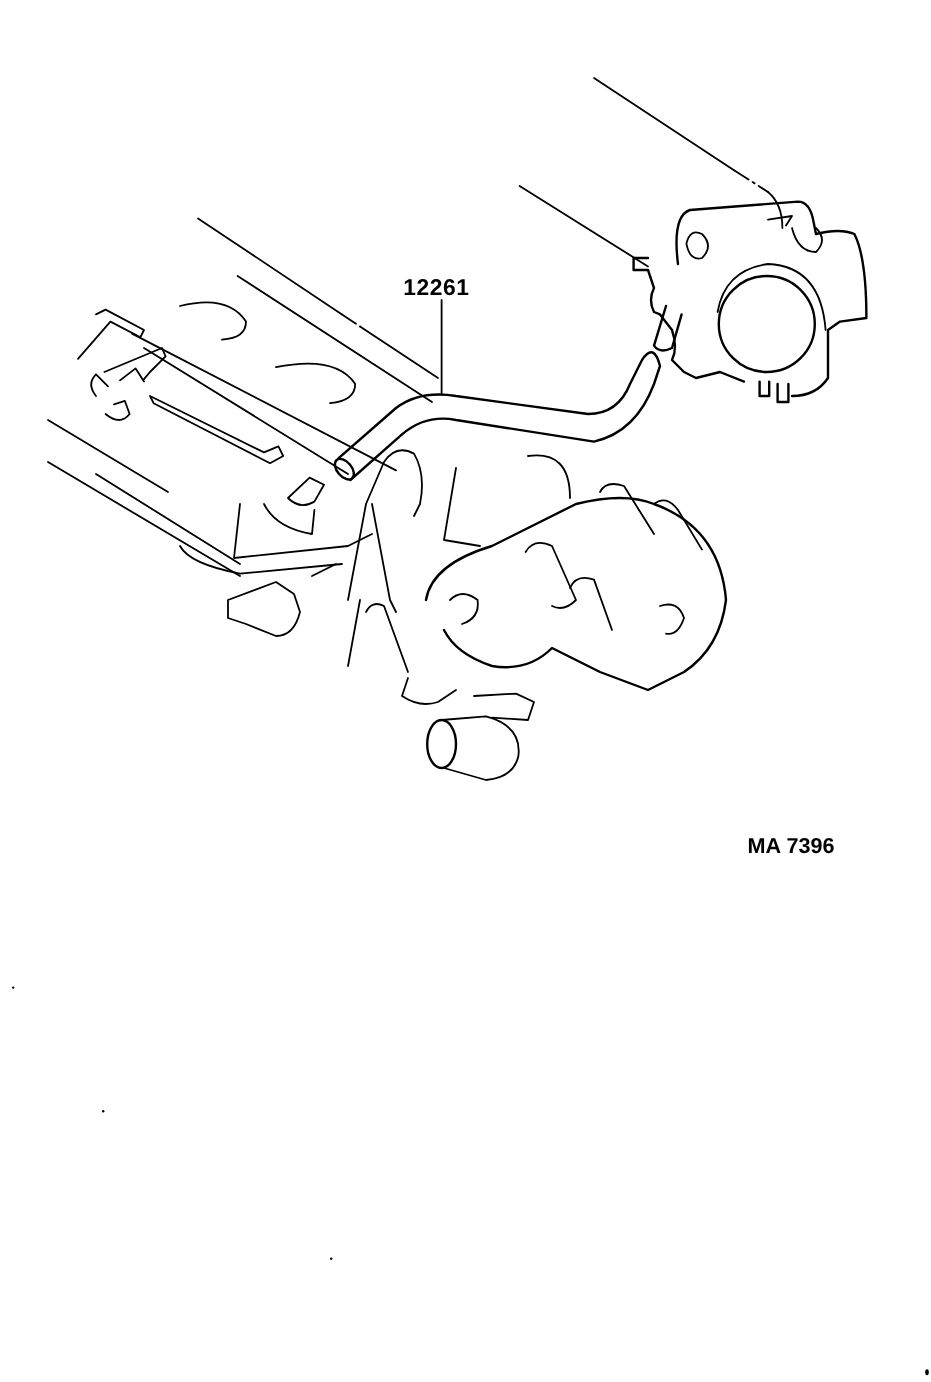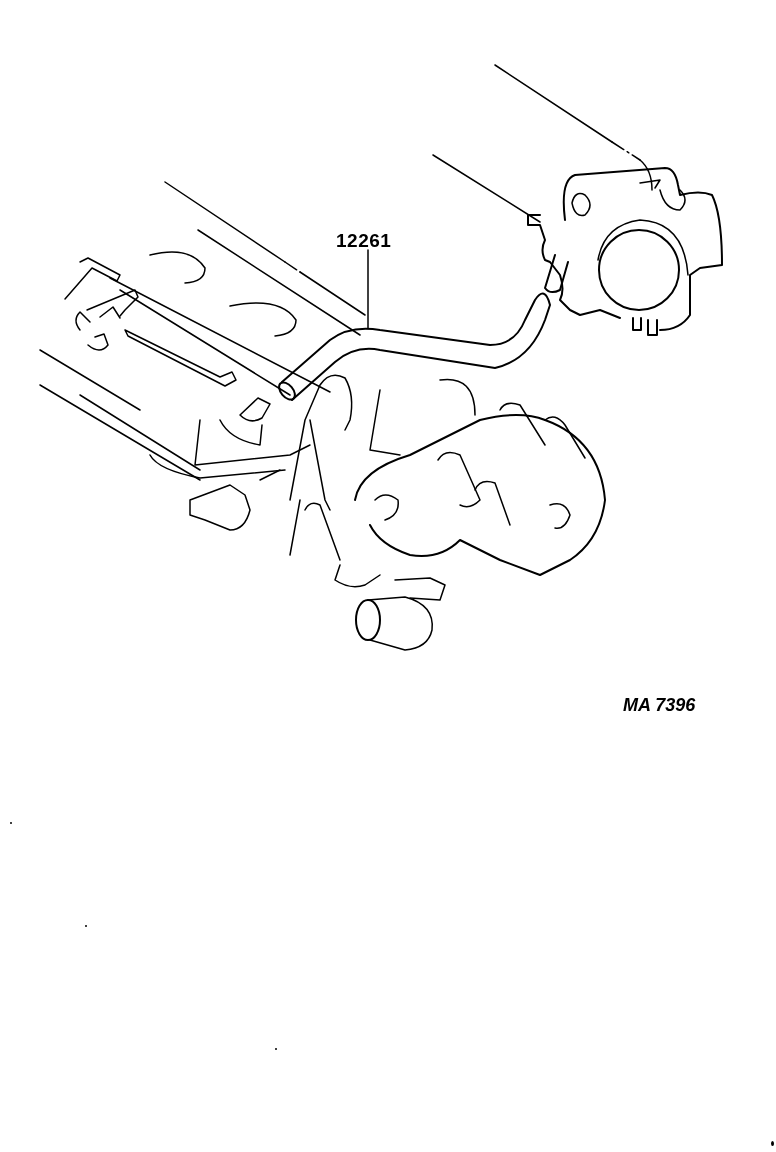--- a/index.html
+++ b/index.html
@@ -5,21 +5,21 @@
   html, body { margin: 0; padding: 0; background: #ffffff; }
   body { width: 776px; height: 1152px; position: relative; overflow: hidden;
          font-family: "Liberation Sans", "DejaVu Sans", sans-serif; }
   #canvas { position: absolute; left: 0; top: 0; width: 776px; height: 1152px; }
   svg.art { position: absolute; left: 0; top: 0; }
   .ln { fill: none; stroke: #000; stroke-width: 2; stroke-linecap: round; stroke-linejoin: round; }
   .thin { stroke-width: 1.5; }
   .dash { stroke-dasharray: 14 4 2 4; }
   .callout-label { position: absolute; font-weight: bold; font-size: 19px; color: #000;
                    letter-spacing: 0.5px; line-height: 1; }
-  .code-label { position: absolute; font-weight: bold; font-size: 18px; color: #000; line-height: 1; font-style: italic; }
+  .code-label { position: absolute; font-weight: bold; font-size: 18px; color: #000; line-height: 1; }
   .speck { position: absolute; background: #000; border-radius: 50%; }
 </style>
 </head>
 <body>
 
 <div id="canvas">
 
   <svg class="art" width="776" height="1152" viewBox="0 0 776 1152">
 
     <g>

